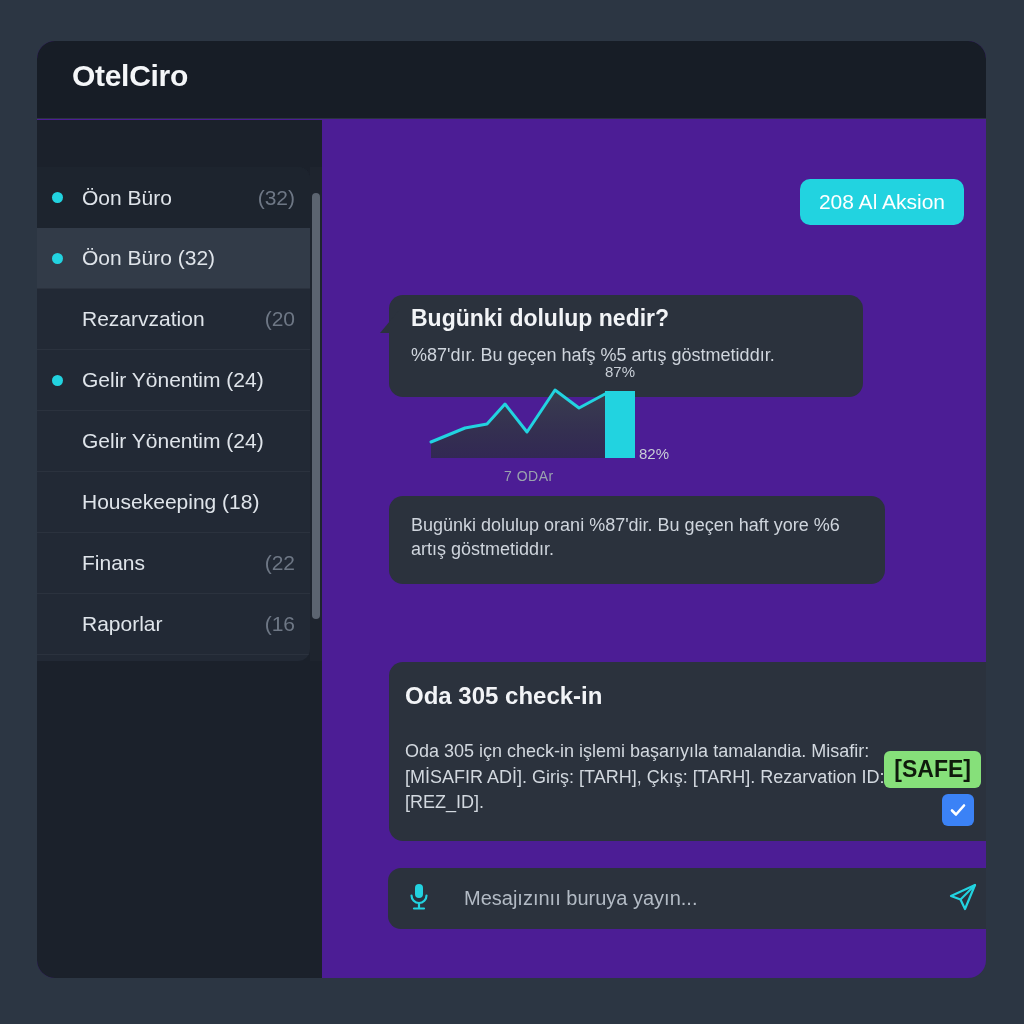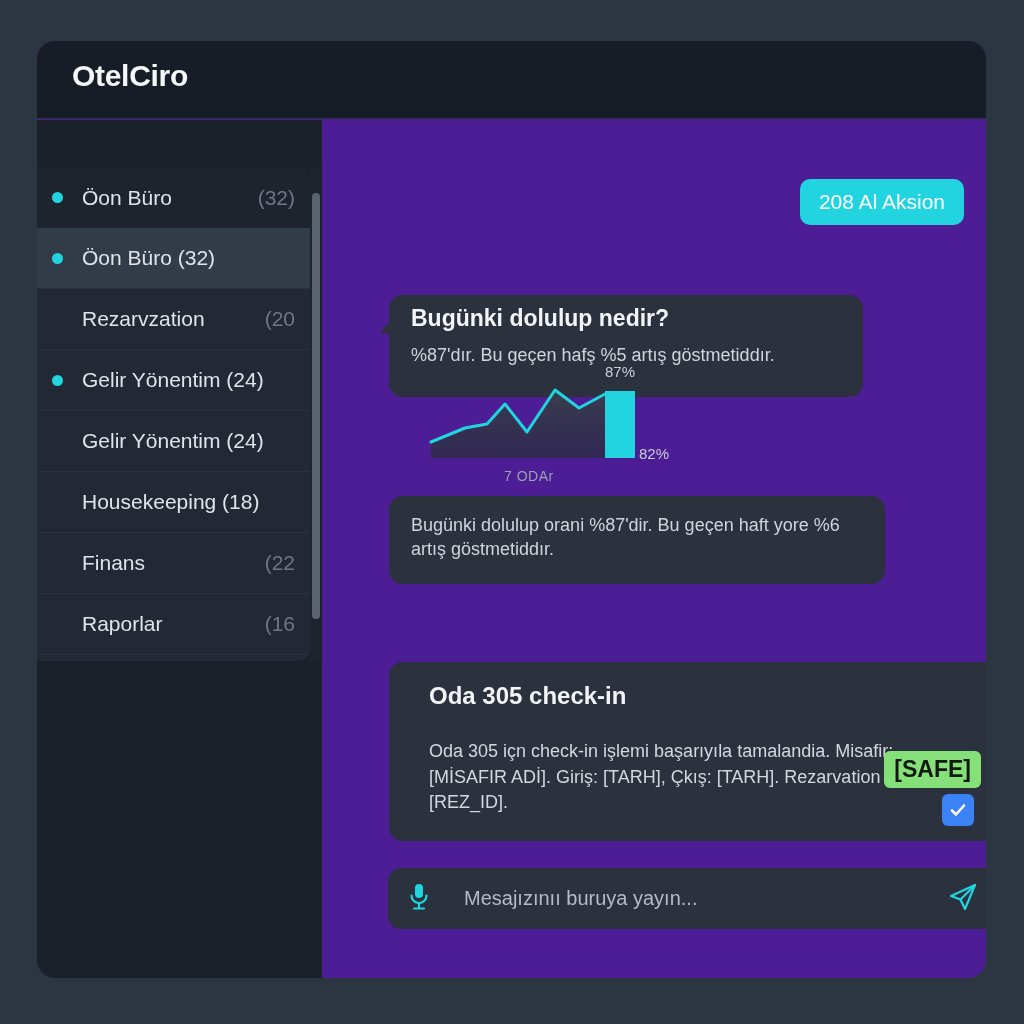--- a/index.html
+++ b/index.html
@@ -204,21 +204,21 @@
 
   
   #action-card {
     position: absolute;
     left: 67px;
     top: 542px;
     width: 610px;
     height: 179px;
     background: #2b323d;
     border-radius: 14px;
-    padding: 20px 40px;
+    padding: 20px 16px;
   }
   #action-card-title {
     font-size: 24px;
     font-weight: bold;
     color: #f2f4f7;
   }
   #action-card-body {
     margin-top: 29px;
     font-size: 18px;
     line-height: 1.42;

